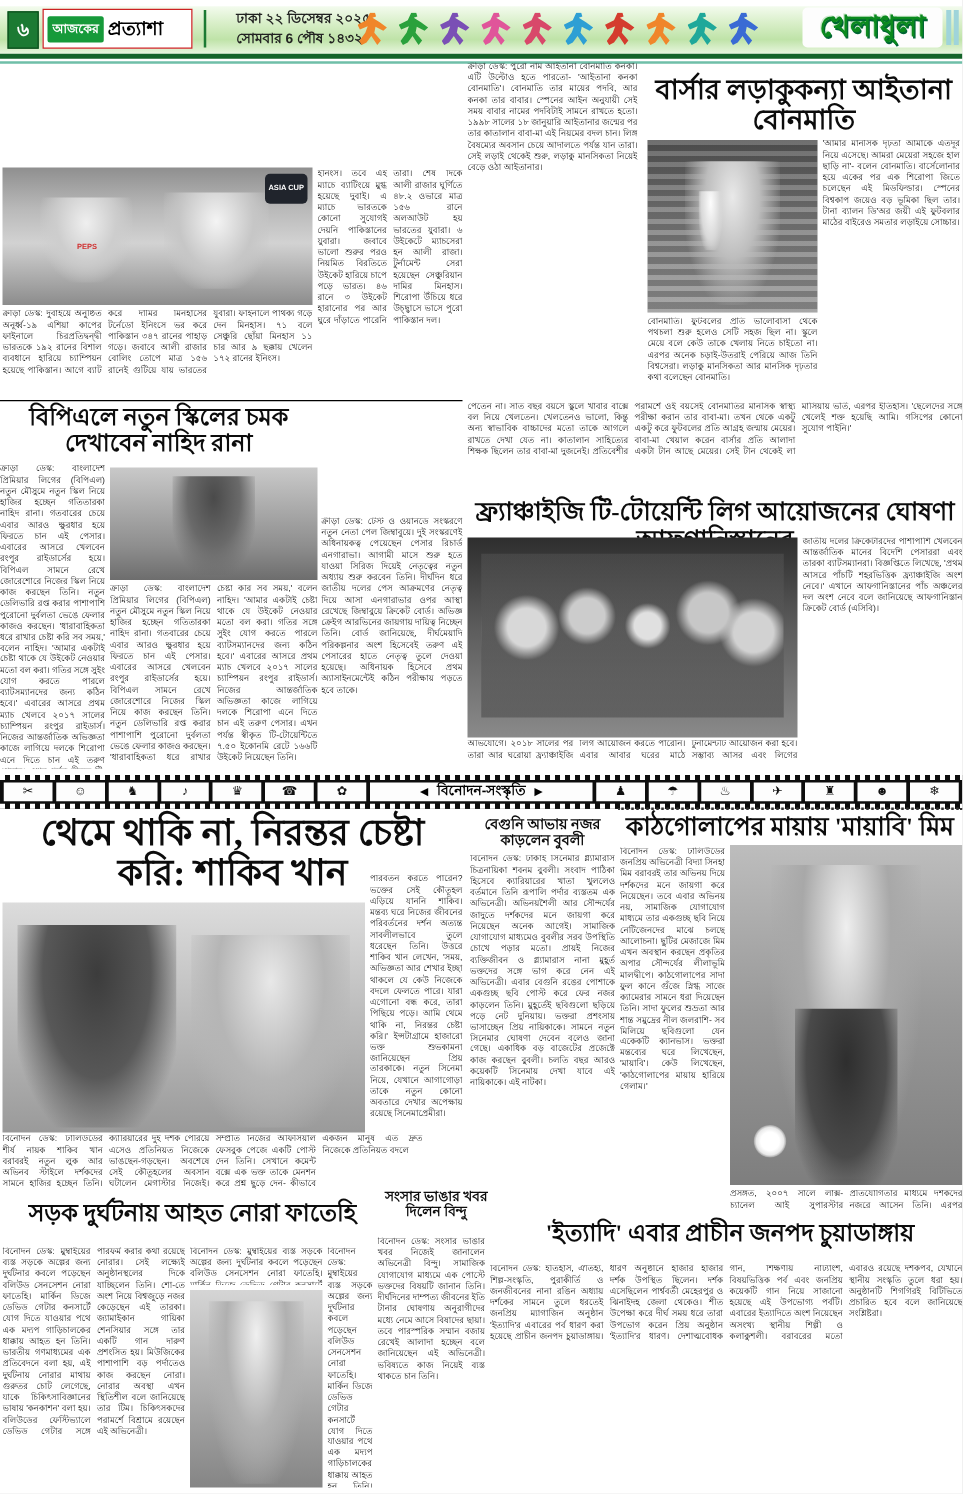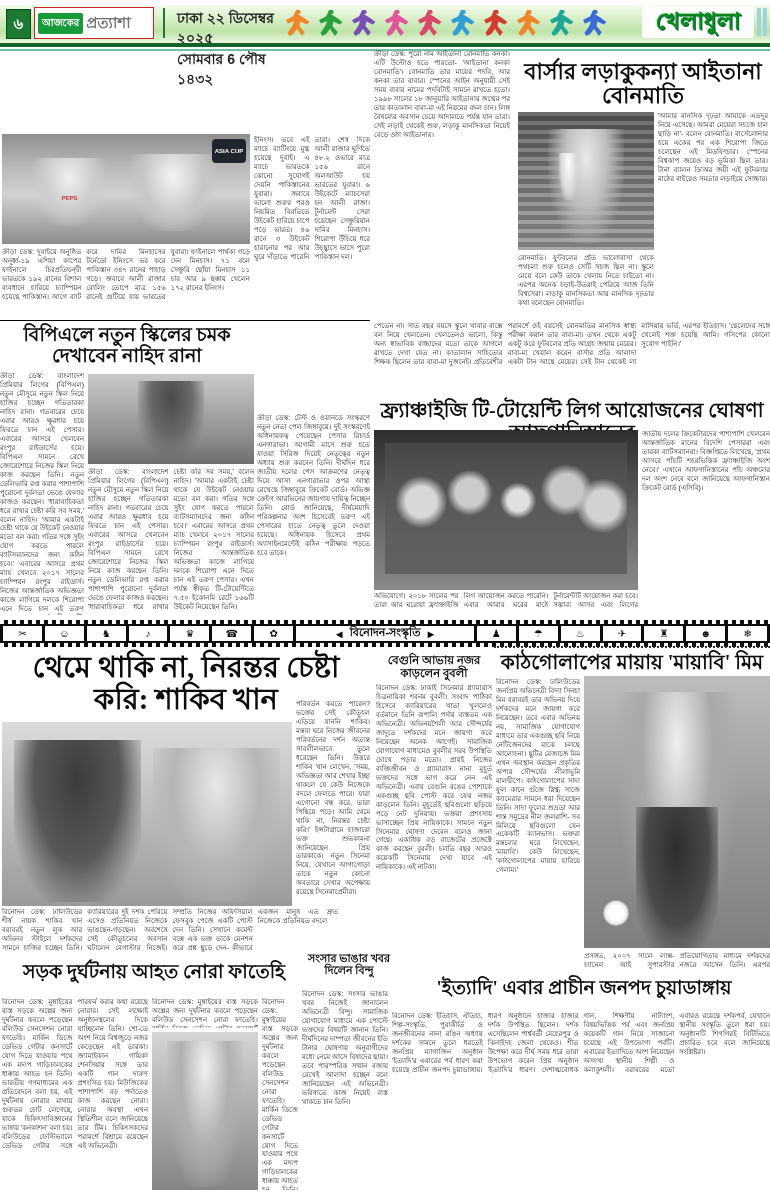--- a/index.html
+++ b/index.html
@@ -8,23 +8,23 @@
   .abs{position:absolute;}
   
   .banner{left:0;top:5px;width:770px;height:38px;
     background:linear-gradient(180deg,#f3fbee 0%,#d9efc9 35%,#bfe3a8 70%,#e8f6df 100%);}
   .pagenum{left:6px;top:9px;width:23px;height:28px;background:#1c7a33;color:#fff;
     font-size:15px;font-weight:bold;display:flex;align-items:center;justify-content:center;
     border:1px solid #0c4d1d;}
   .logobox{left:34px;top:7px;width:120px;height:32px;background:#fff;border:1px solid #cc2222;
     display:flex;align-items:center;gap:3px;padding:1px 3px;box-sizing:border-box;}
   .logo-green{background:#169a3a;color:#fff;font-weight:bold;font-size:10px;padding:2px 4px;border-radius:2px;white-space:nowrap;}
-  .logo-red{color:#737373;font-weight:bold;font-size:15px;white-space:nowrap;text-align:right;}
+  .logo-red{color:#000000;font-weight:bold;font-size:15px;white-space:nowrap;text-align:right;}
   .datebox{left:163px;top:8px;width:118px;height:30px;border-left:2px solid #1c7a33;
-    padding-left:12px;font-size:14px;font-weight:bold;line-height:1.45;color:#222;}
+    padding-left:24px;font-size:11px;font-weight:bold;line-height:1.45;color:#222;}
   .iconrow{left:286px;top:8px;width:352px;height:30px;display:flex;align-items:center;gap:9px;}
   .sport-icon{display:inline-block;width:24px;height:26px;
     clip-path:polygon(42% 0,58% 0,62% 12%,50% 16%,74% 30%,98% 46%,86% 56%,60% 44%,56% 62%,78% 86%,66% 100%,46% 72%,30% 92%,14% 100%,6% 88%,26% 62%,34% 42%,8% 52%,0 38%,30% 24%);}
   .section-logo{left:642px;top:6px;width:112px;height:32px;color:#0b8a1e;font-weight:bold;
     font-size:23px;display:flex;align-items:center;justify-content:center;
     text-shadow:1px 1px 0 #063, -1px -1px 0 #cfe9cf;background:#fdfdfd;border-radius:4px;}
   .teal-tabs{left:757px;top:8px;width:10px;height:28px;display:flex;gap:2px;}
   .teal-tabs div{width:4px;height:100%;background:#9fd4da;}
   .rule-green{left:0;top:43px;width:770px;height:4px;background:#14642a;}
   .rule-teal{left:0;top:49px;width:770px;height:2px;background:#6fbfa8;}

